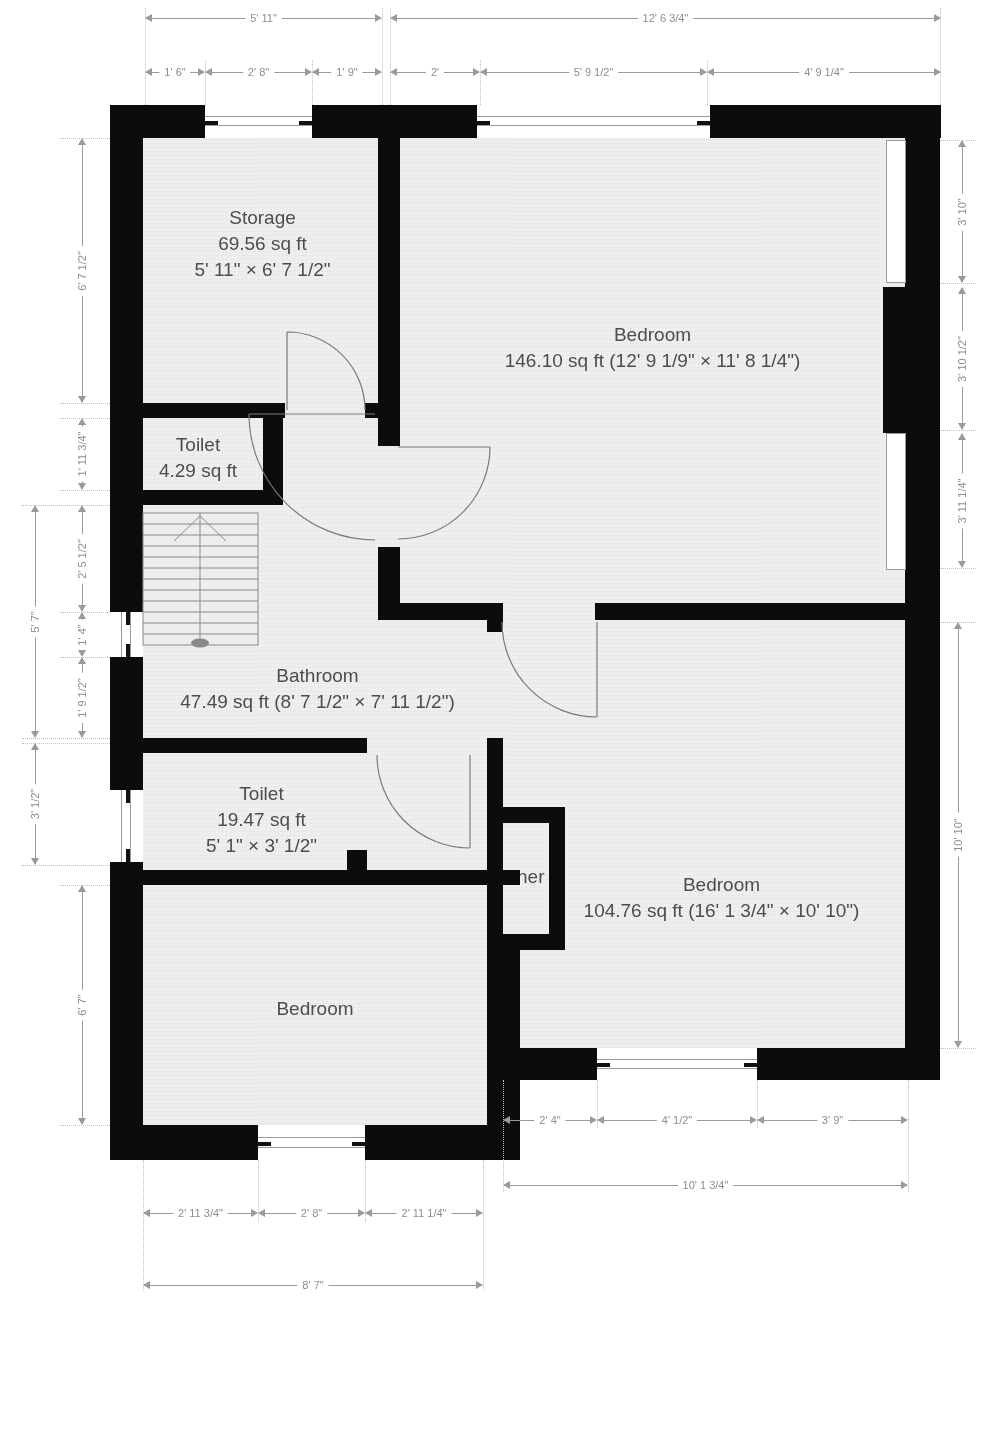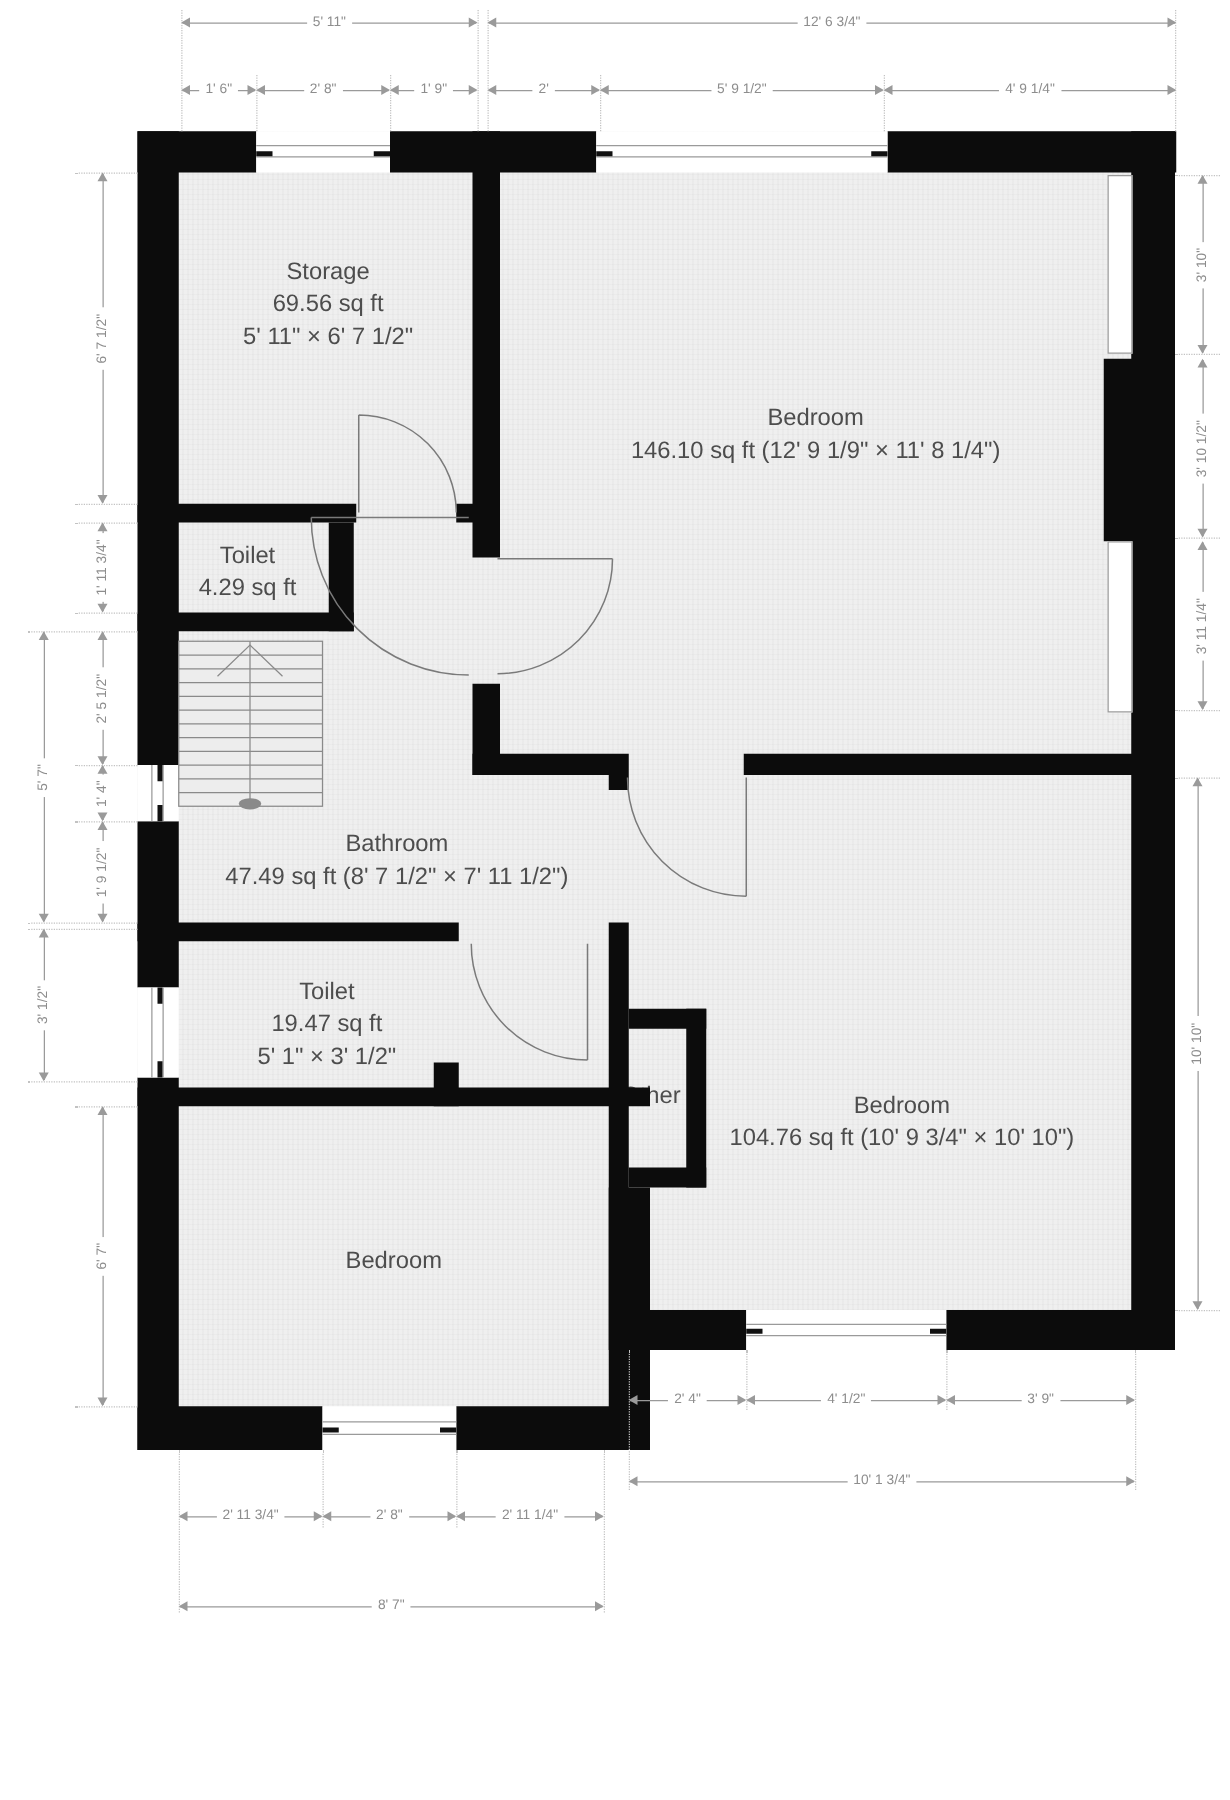--- a/index.html
+++ b/index.html
@@ -74,21 +74,21 @@
   <div class="rl" style="left:149px;top:781px;width:225px">
     <div>Toilet</div>
     <div>19.47 sq ft</div>
     <div>5' 1" × 3' 1/2"</div>
   </div>
   <div class="rl" style="left:497px;top:864px;width:70px;text-align:left">
     <div>Other</div>
   </div>
   <div class="rl" style="left:503px;top:872px;width:437px">
     <div>Bedroom</div>
-    <div>104.76 sq ft (10' 9 3/4" × 10' 10")</div>
+    <div>104.76 sq ft (16' 1 3/4" × 10' 10")</div>
   </div>
   <div class="rl" style="left:140px;top:996px;width:350px">
     <div>Bedroom</div>
   </div>
 
   <div class="w" style="left:110px;top:105px;width:95px;height:33px"></div>
   <div class="w" style="left:312px;top:105px;width:165px;height:33px"></div>
   <div class="w" style="left:710px;top:105px;width:231px;height:33px"></div>
   <div class="w" style="left:110px;top:105px;width:33px;height:507px"></div>
   <div class="w" style="left:110px;top:657px;width:33px;height:133px"></div>

